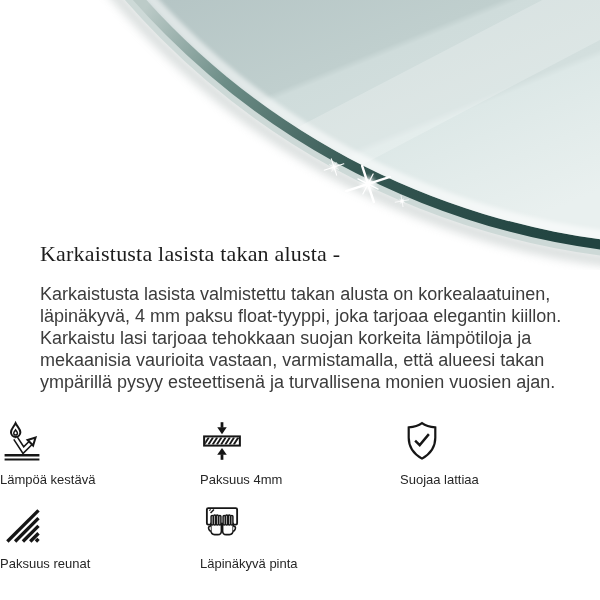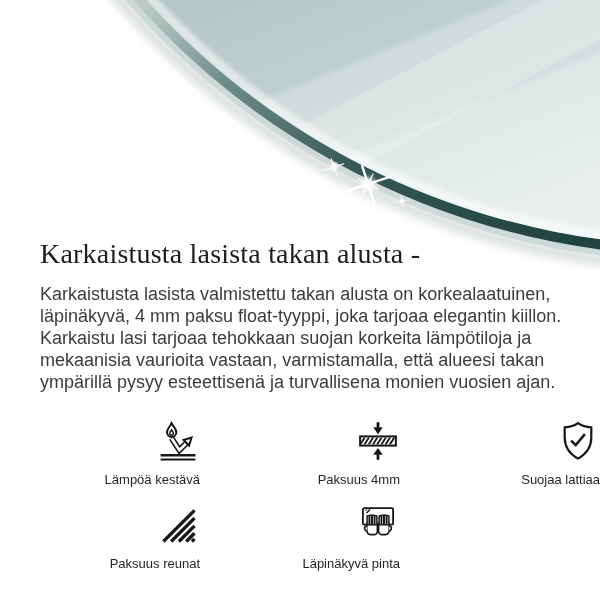--- a/index.html
+++ b/index.html
@@ -4,31 +4,31 @@
 <style>
   html,body{margin:0;padding:0;}
   body{
     width:600px;height:600px;background:#ffffff;position:relative;overflow:hidden;
     font-family:"Liberation Sans",sans-serif;
   }
   .hero{position:absolute;top:0;left:0;width:600px;height:270px;z-index:0;pointer-events:none;}
   .content{position:relative;z-index:1;padding:237px 0 0 0;}
   .title{
     margin:0 40px;font-family:"Liberation Serif",serif;font-weight:400;
-    font-size:28px;line-height:33px;color:#1d1d1d;letter-spacing:0.2px;
+    font-size:22px;line-height:33px;color:#1d1d1d;letter-spacing:0.2px;
   }
   .title span{display:block;}
   .desc{
     margin:13px 40px 0 40px;width:524px;
     font-size:18px;line-height:22px;color:#3c3c3c;
   }
   .features{
     margin-top:26px;display:grid;grid-template-columns:repeat(3,1fr);row-gap:16px;
   }
-  .feature{display:flex;flex-direction:column;align-items:flex-end;padding-left:16px;}
+  .feature{display:flex;flex-direction:column;align-items:flex-start;}
   .feature .ficon{width:44px;height:44px;}
   .feature .flabel{margin-top:9px;font-size:13px;color:#262626;line-height:15px;}
   svg{display:block;}
 </style>
 </head>
 <body>
 
 <svg class="hero" viewBox="0 0 600 270" aria-hidden="true">
   <defs>
     <linearGradient id="glassFill" gradientUnits="userSpaceOnUse" x1="300" y1="-60" x2="430" y2="260">

